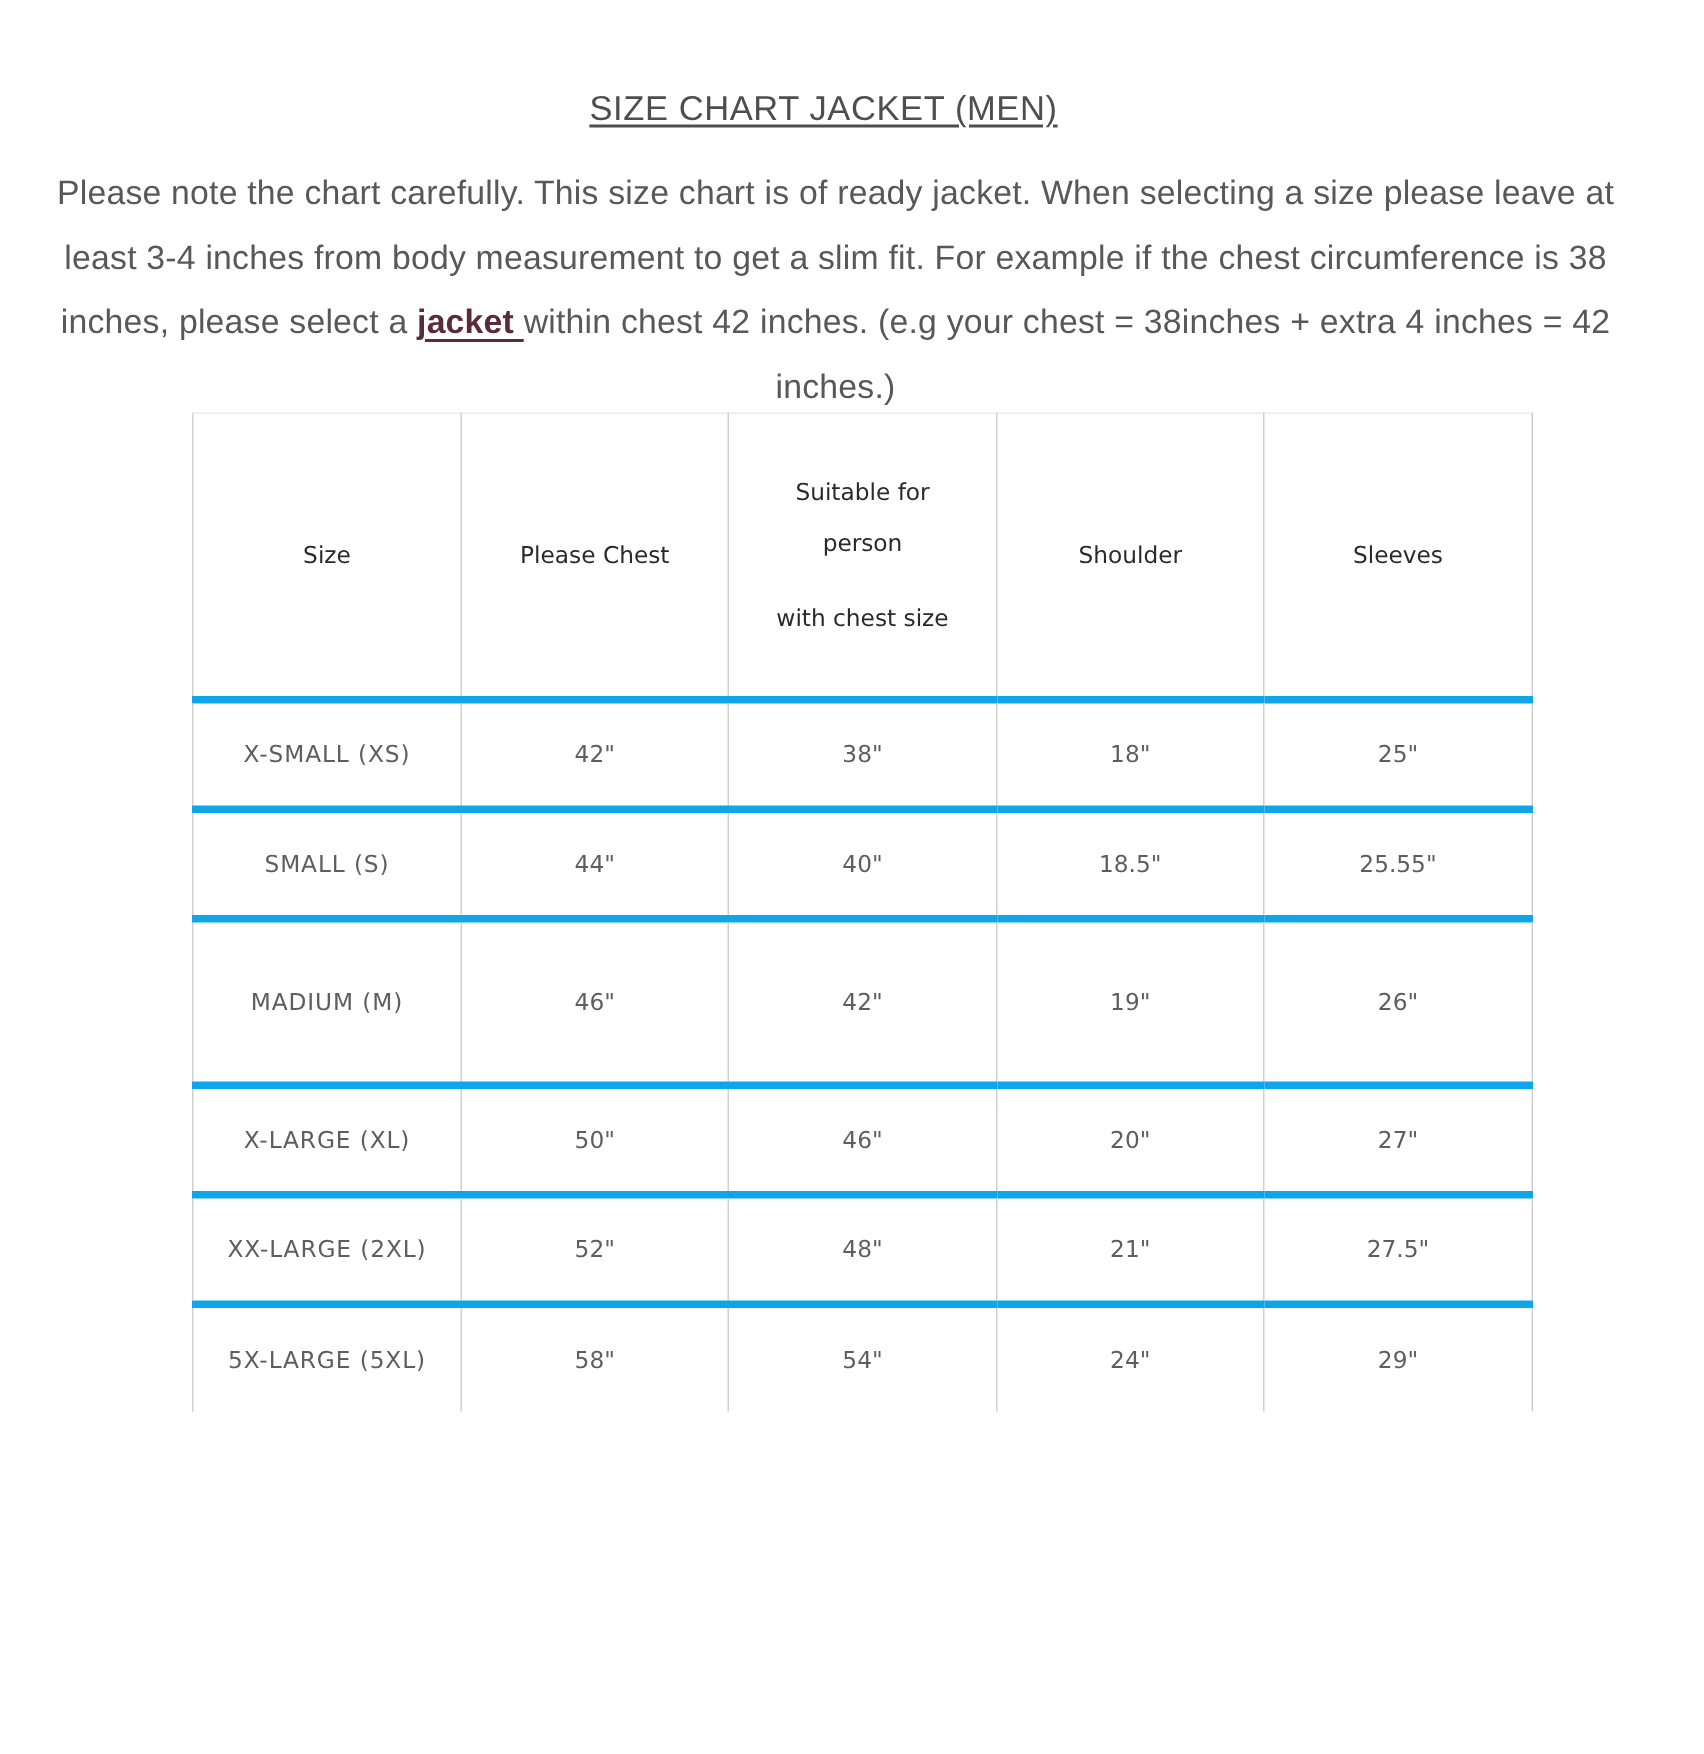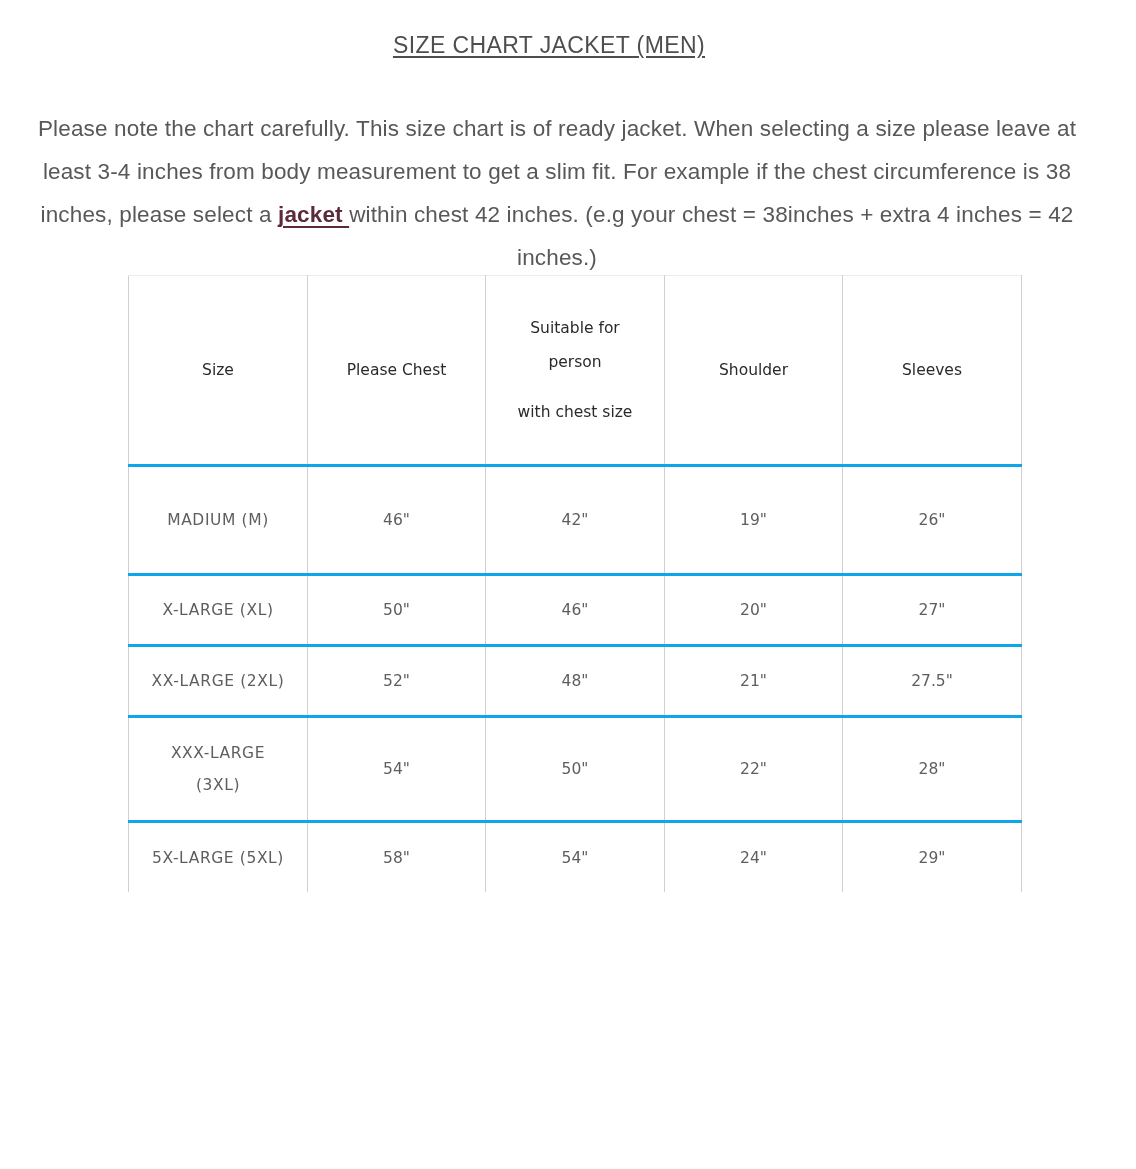--- a/index.html
+++ b/index.html
@@ -2,21 +2,21 @@
 <html><head>
   <meta charset="utf-8">
   <style>
     html, body { margin: 0; padding: 0; background: #ffffff; }
     body {
       width: 1136px; height: 1169px; overflow: hidden; position: relative;
       font-family: "Liberation Sans", sans-serif;
       color: #545454;
     }
     .title {
-      position: absolute; top: 32px; left: 0; width: 1098px;
+      position: absolute; top: 59px; left: 0; width: 1098px;
       text-align: center; font-size: 23px; letter-spacing: 0.4px;
       color: #4e4e4e;
     }
     .title span { text-decoration: underline; text-underline-offset: 3px; text-decoration-thickness: 1.5px; }
     .intro {
       position: absolute; top: 107px; left: 18px; width: 1078px;
       text-align: center; font-size: 22.5px; line-height: 43px;
       color: #585858; letter-spacing: 0.15px;
     }
     .intro a {
@@ -24,21 +24,21 @@
       text-underline-offset: 4px; text-decoration-thickness: 2px;
     }
     table.size-table {
       position: absolute; top: 275px; left: 128px;
       border-collapse: collapse; table-layout: fixed;
       width: 894px;
     }
     table.size-table th, table.size-table td {
       border-left: 1px solid #d0d0d0;
       border-right: 1px solid #d0d0d0;
-      border-bottom: 3px solid #0ea5e9;
+      border-bottom: 5px solid #0ea5e9;
       text-align: center; vertical-align: middle;
       padding: 0;
     }
     table.size-table thead th {
       border-top: 1px solid #ececec;
       font-weight: normal; color: #2a2a2a;
       font-size: 17px; height: 188px;
       font-family: "DejaVu Sans", sans-serif; font-size: 15.5px;
     }
     .hdr-multi { line-height: 34px; }
@@ -83,20 +83,34 @@
           <div>person</div>
           <span class="gap"></span>
           <div>with chest size</div>
         </div>
       </th>
       <th>Shoulder</th>
       <th>Sleeves</th>
     </tr>
   </thead>
   <tbody>
+    <tr class="r-normal">
+      <td class="size-cell">X-SMALL (XS)</td>
+      <td>42"</td>
+      <td>38"</td>
+      <td>18"</td>
+      <td>25"</td>
+    </tr>
+    <tr class="r-normal">
+      <td class="size-cell">SMALL (S)</td>
+      <td>44"</td>
+      <td>40"</td>
+      <td>18.5"</td>
+      <td>25.55"</td>
+    </tr>
     <tr class="r-tall">
       <td class="size-cell">MADIUM (M)</td>
       <td>46"</td>
       <td>42"</td>
       <td>19"</td>
       <td>26"</td>
     </tr>
     <tr class="r-normal">
       <td class="size-cell">X-LARGE (XL)</td>
       <td>50"</td>
@@ -104,30 +118,20 @@
       <td>20"</td>
       <td>27"</td>
     </tr>
     <tr class="r-normal">
       <td class="size-cell">XX-LARGE (2XL)</td>
       <td>52"</td>
       <td>48"</td>
       <td>21"</td>
       <td>27.5"</td>
     </tr>
-    <tr class="r-mid">
-      <td class="size-cell two-line">
-        <div>XXX-LARGE</div>
-        <div>(3XL)</div>
-      </td>
-      <td>54"</td>
-      <td>50"</td>
-      <td>22"</td>
-      <td>28"</td>
-    </tr>
     <tr class="r-last">
       <td class="size-cell">5X-LARGE (5XL)</td>
       <td>58"</td>
       <td>54"</td>
       <td>24"</td>
       <td>29"</td>
     </tr>
   </tbody>
 </table>
 

